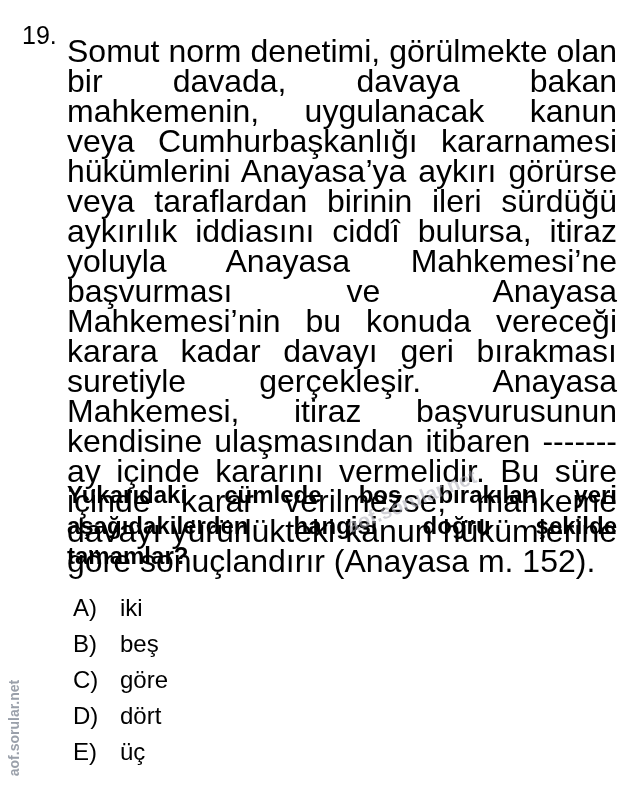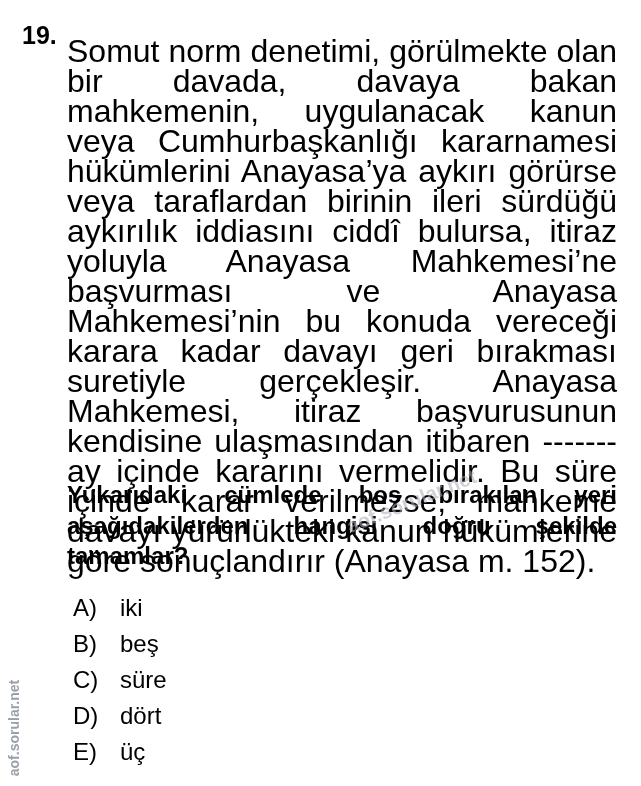--- a/index.html
+++ b/index.html
@@ -1,18 +1,18 @@
 <!DOCTYPE html>
 <html><head>
   <meta charset="utf-8">
   <style>
     html, body { margin: 0; padding: 0; background: #ffffff; }
     body { width: 641px; height: 786px; position: relative; overflow: hidden;
            font-family: "Liberation Sans", sans-serif; color: #000; }
-    .qnum { position: absolute; left: 22px; top: 20px; font-weight: bold; font-size: 25px; line-height: 30px; }
+    .qnum { position: absolute; left: 22px; top: 20px; font-weight: normal; font-size: 25px; line-height: 30px; }
     .stem { position: absolute; left: 67px; top: 36px; width: 550px; font-size: 32px; line-height: 30px;
             text-align: justify; text-align-last: left; }
     .prompt { position: absolute; left: 67px; top: 480px; width: 550px; font-size: 24px; line-height: 30.5px;
               font-weight: bold; text-align: justify; text-align-last: left; }
     .options { position: absolute; left: 73px; top: 590px; margin: 0; padding: 0; list-style: none; }
     .option { height: 36px; font-size: 24px; line-height: 36px; display: flex; }
     .option-letter { width: 47px; }
     .wm-side { position: absolute; left: 0px; top: 678px; width: 28px; height: 100px; }
     .wm-side span { position: absolute; left: 14px; top: 50px; transform: translate(-50%, -50%) rotate(-90deg);
                     white-space: nowrap; font-size: 14px; font-weight: bold; color: #9aa0aa; }
@@ -30,21 +30,21 @@
   <li class="option">
     <span class="option-letter">A)</span>
     <span>iki</span>
   </li>
   <li class="option">
     <span class="option-letter">B)</span>
     <span>beş</span>
   </li>
   <li class="option">
     <span class="option-letter">C)</span>
-    <span>süre</span>
+    <span>göre</span>
   </li>
   <li class="option">
     <span class="option-letter">D)</span>
     <span>dört</span>
   </li>
   <li class="option">
     <span class="option-letter">E)</span>
     <span>üç</span>
   </li>
 </ul>

